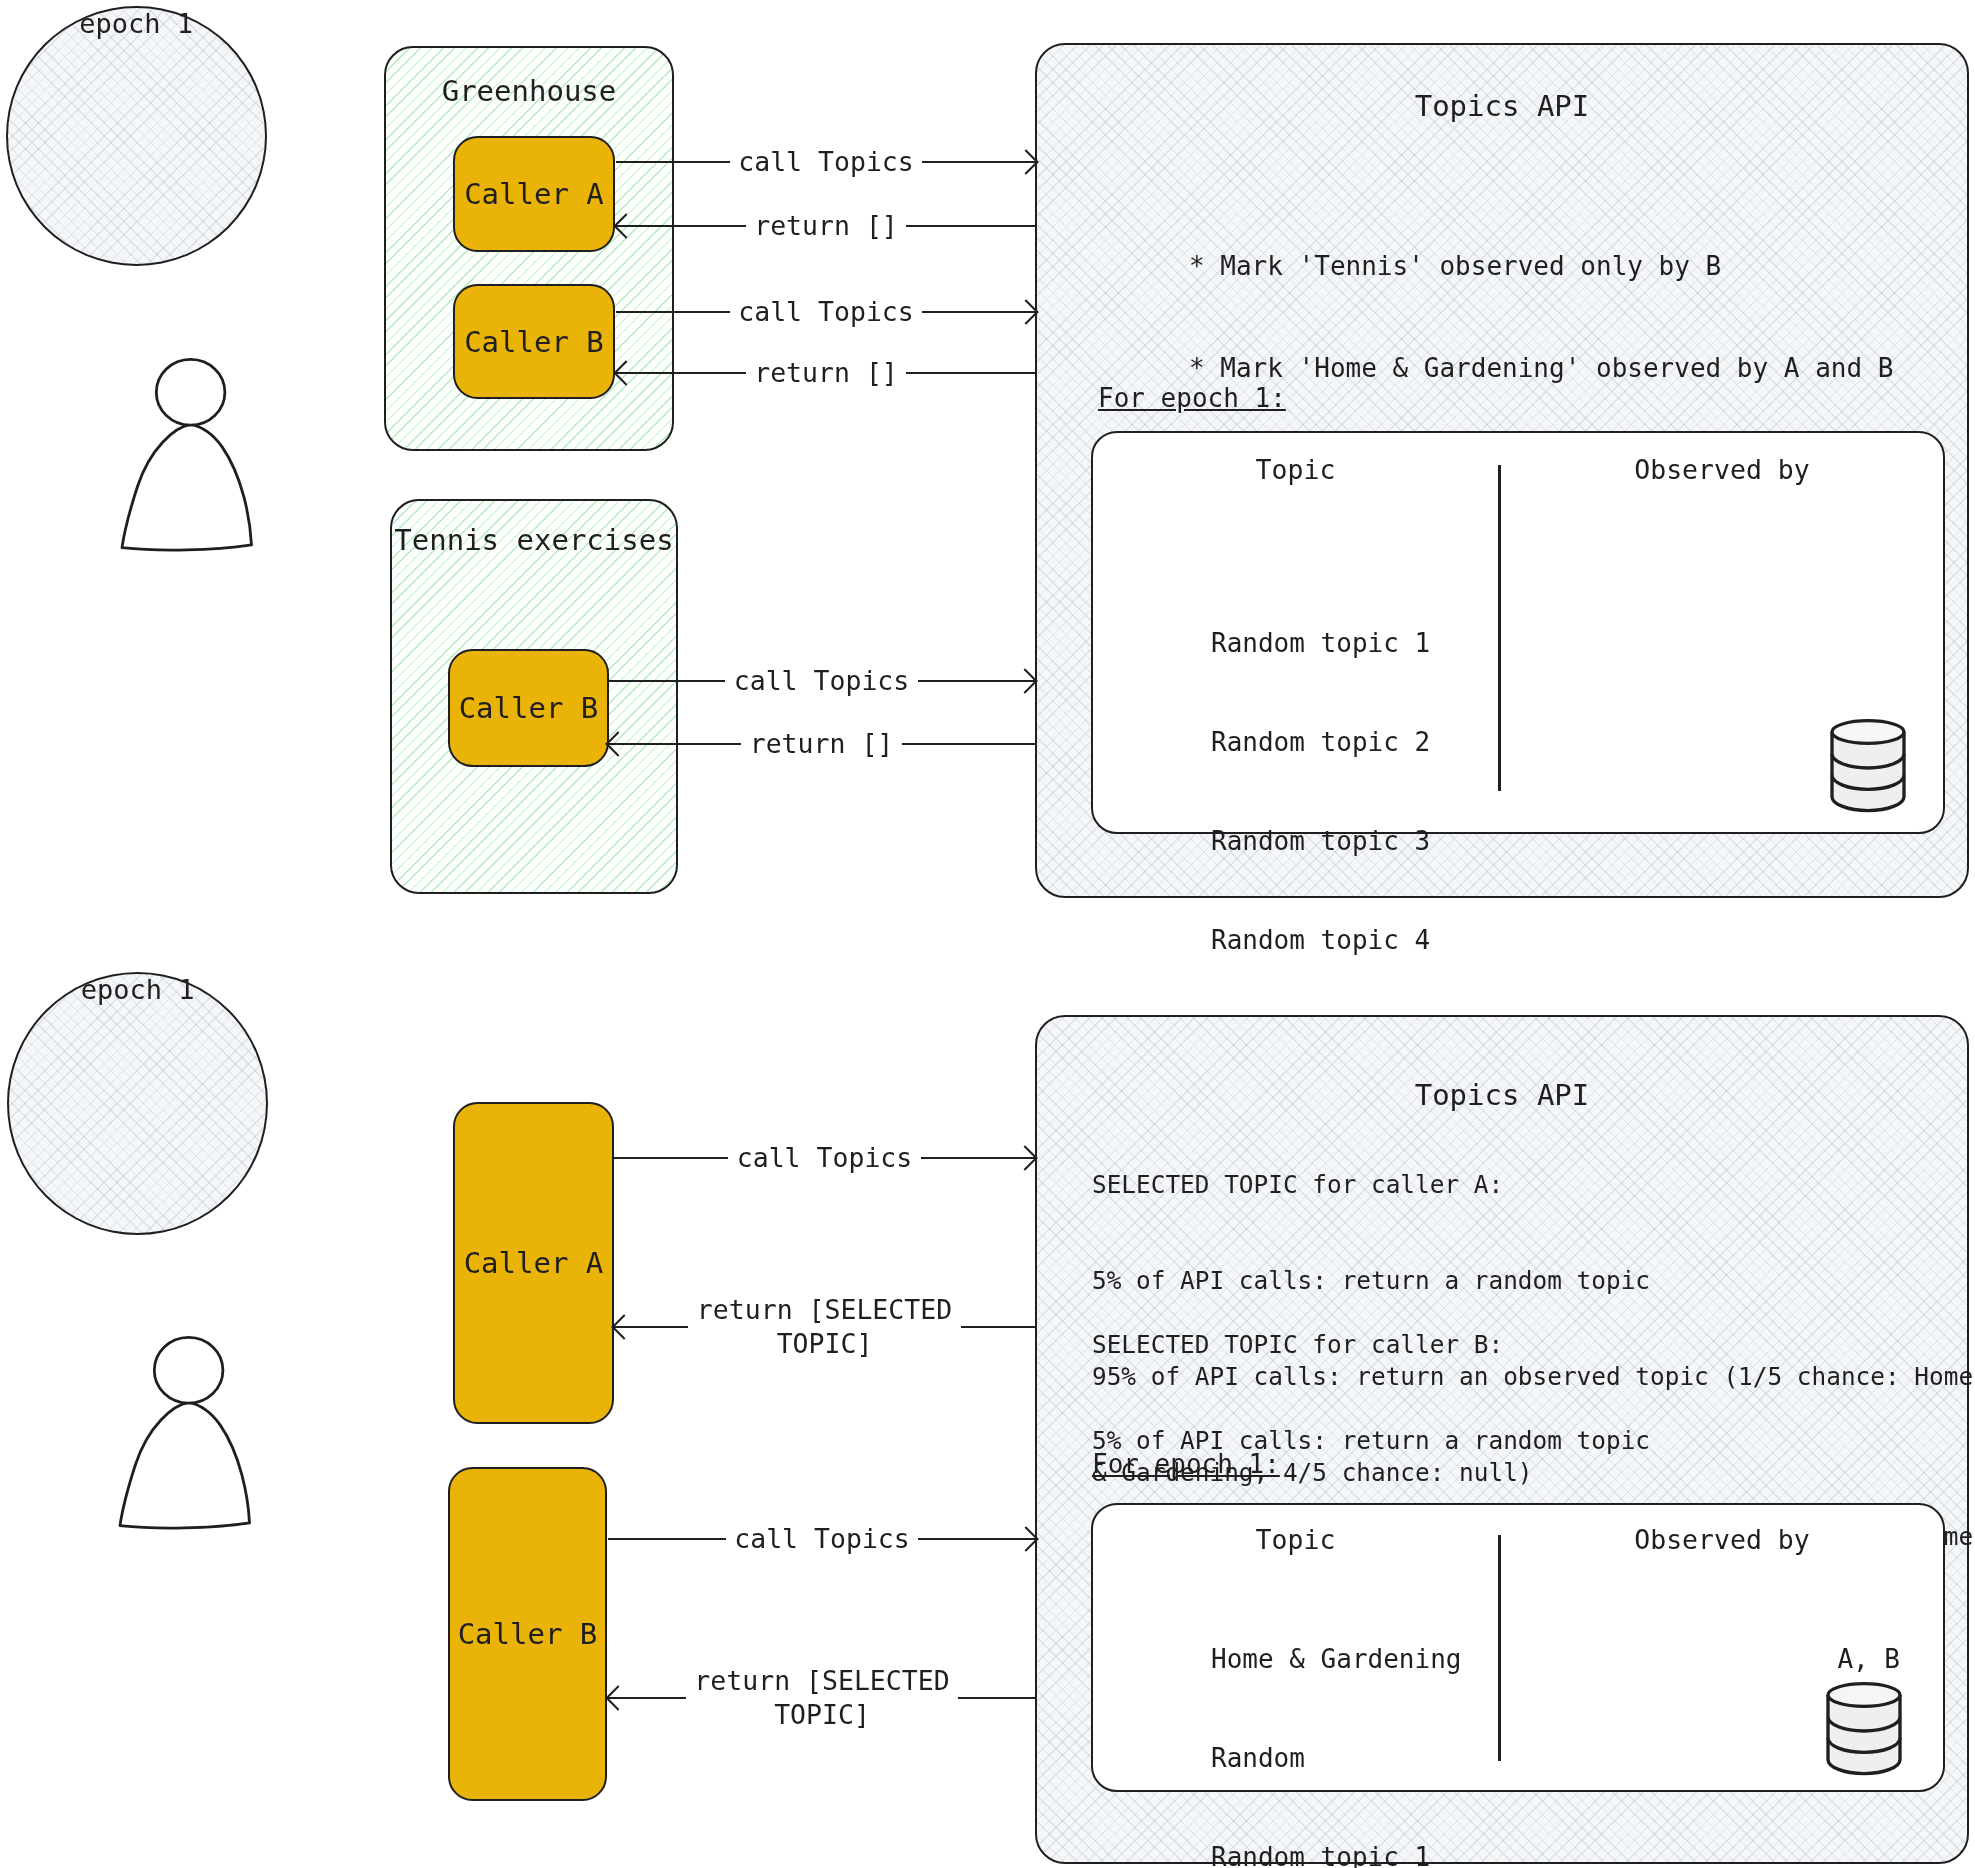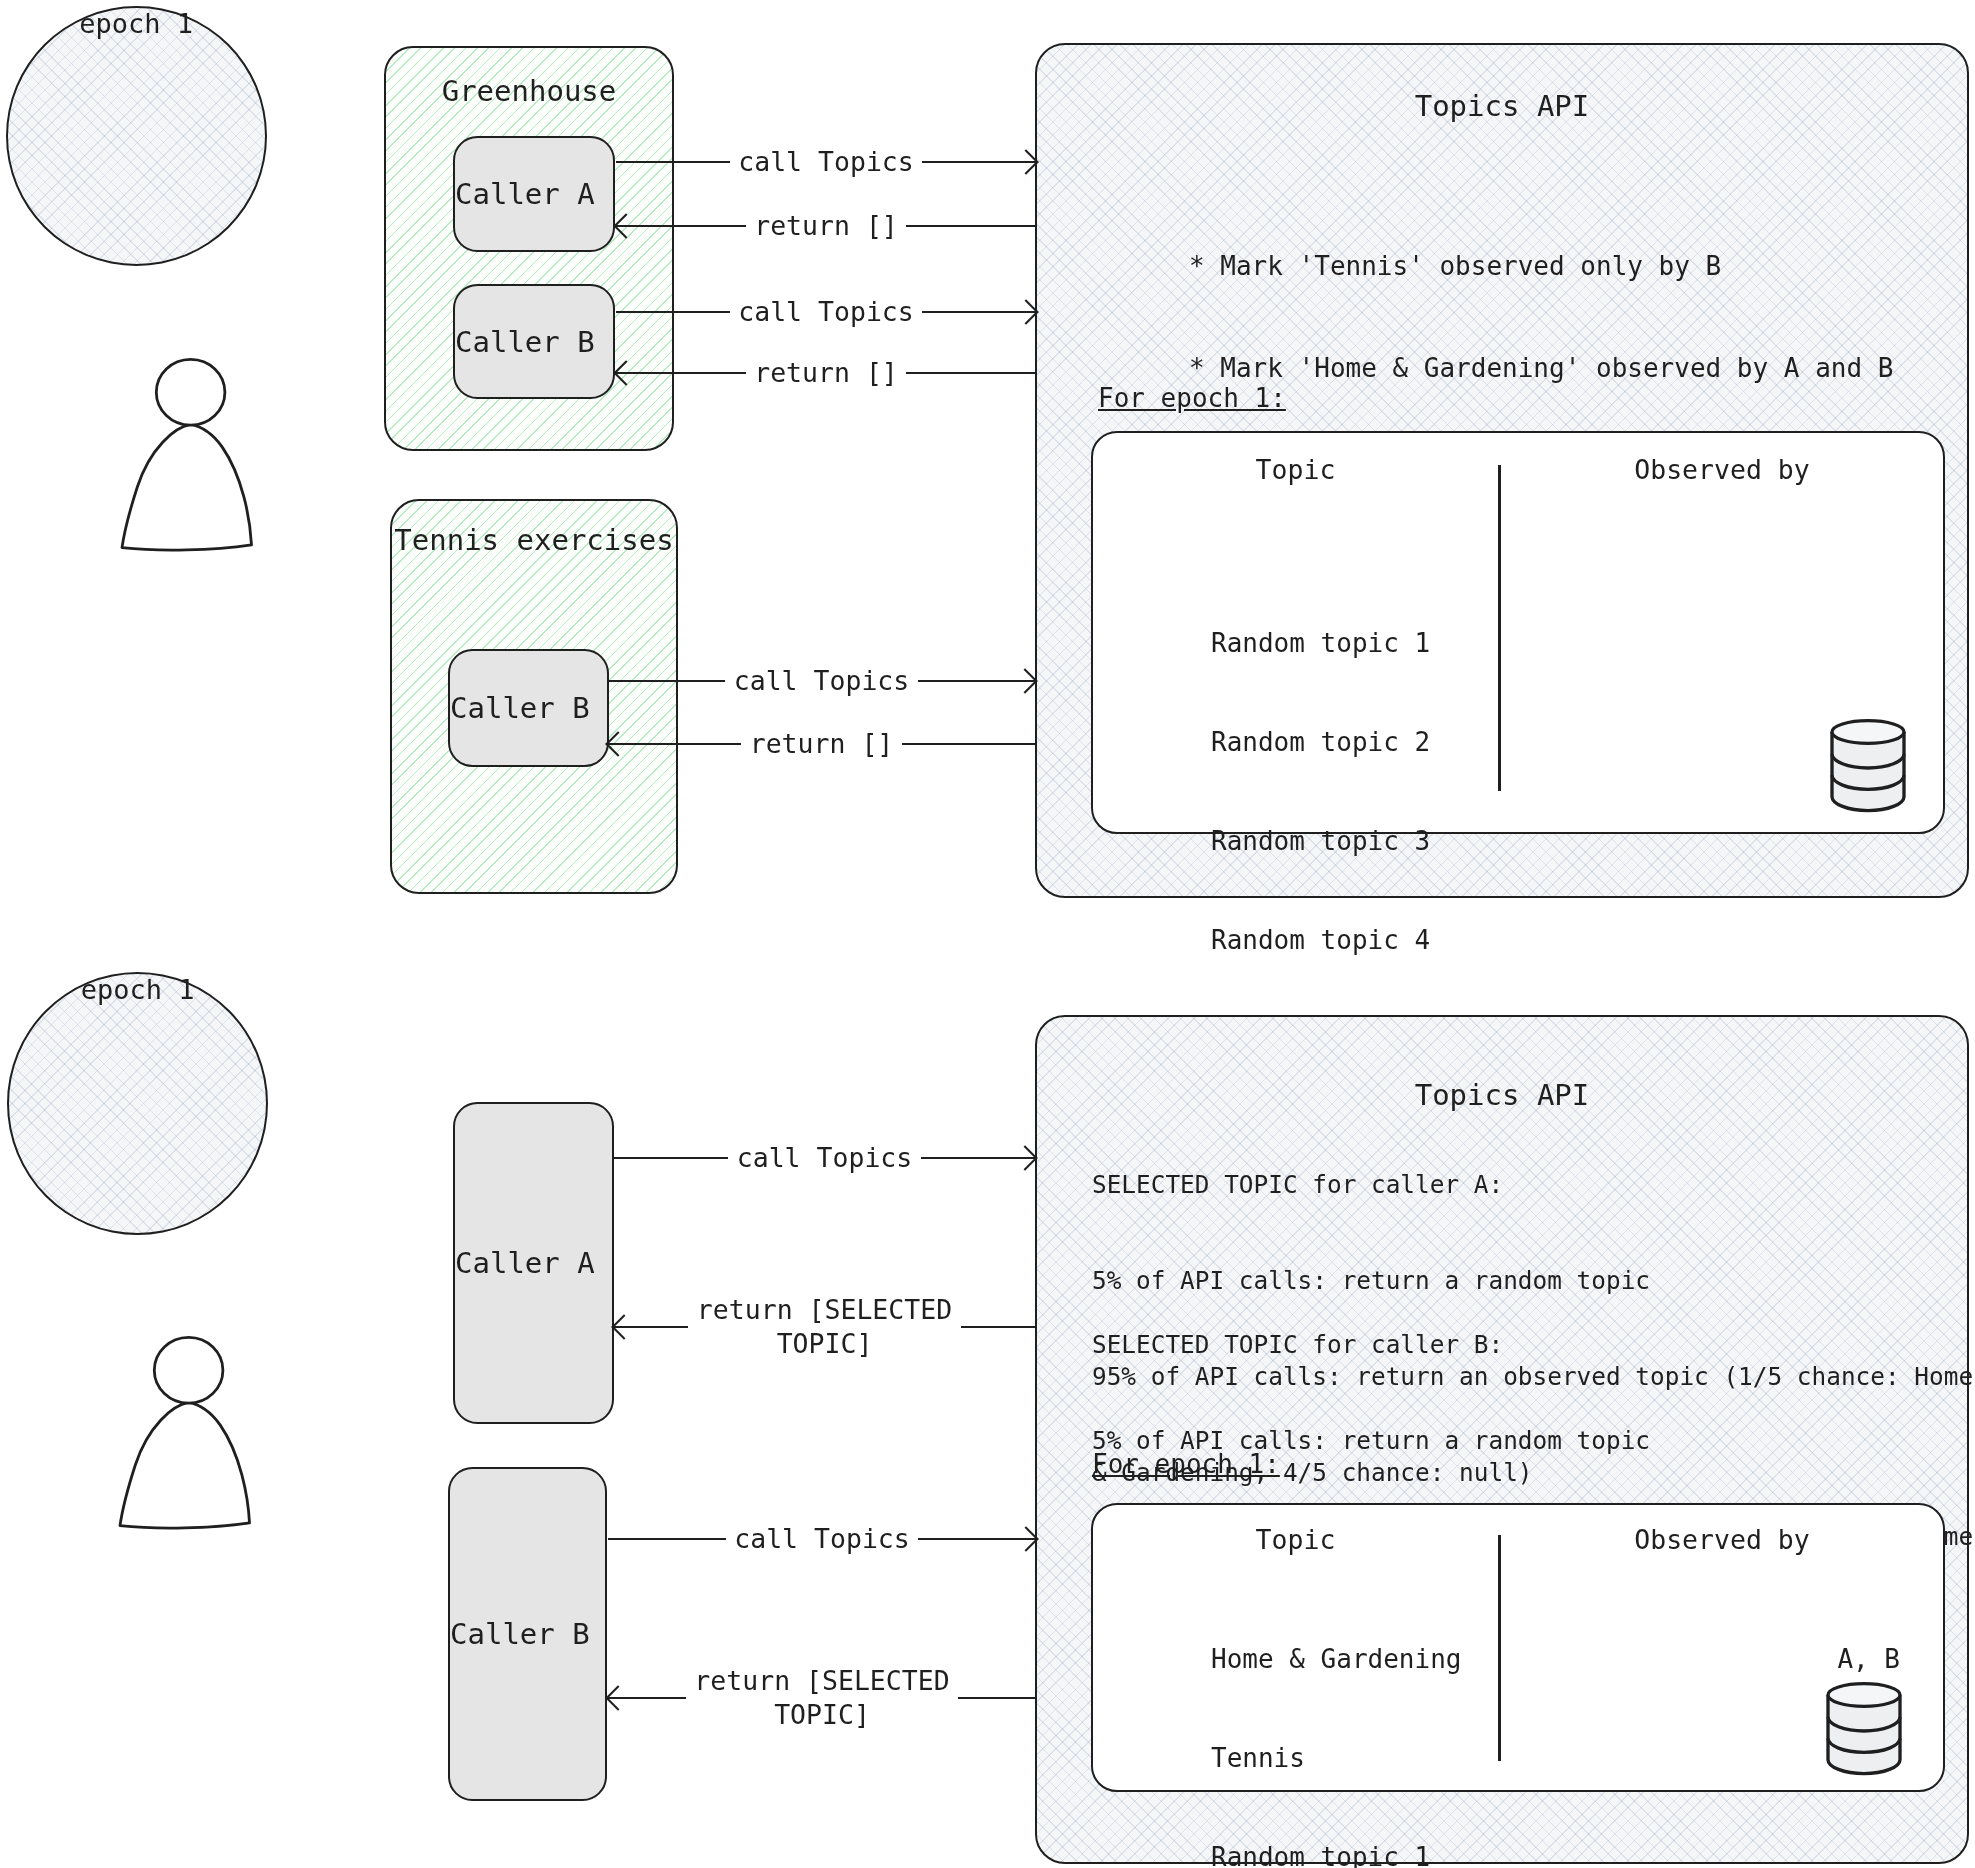--- a/index.html
+++ b/index.html
@@ -35,24 +35,24 @@
     border:2.9px solid var(--ink);
     border-radius:29px;
   }
   .bigbox .boxtitle{
     text-align:center;
     font-size:29px;
     line-height:34px;
   }
   .caller{
     position:absolute;
-    background:#e5e5e5;
+    background:#eab308;
     border:2.9px solid var(--ink);
     border-radius:24.4px;
-    display:flex;align-items:center;
+    display:flex;align-items:center;justify-content:center;
     font-size:29px;
   }
   .apibox{
     position:absolute;
     border:2.9px solid var(--ink);
     border-radius:30px;
   }
   .api-title{
     position:absolute;left:0;width:100%;
     text-align:center;
@@ -263,21 +263,21 @@
     </div>
 
     <div class="epoch-heading" style="left:55px;top:431px;">For epoch 1:</div>
 
     <div class="innerbox" style="left:54px;top:486px;width:854px;height:289px;">
       <div class="col-head" style="left:0;top:18px;width:405px;">Topic</div>
       <div class="col-head" style="left:405px;top:18px;width:448px;">Observed by</div>
       <div class="vdivider" style="left:405px;top:30px;height:226px;"></div>
       <div class="topic-list" style="left:118px;top:72px;line-height:33px;">
         <div>Home &amp; Gardening</div>
-        <div>Tennis</div>
+        <div>Random</div>
         <div>Random topic 1</div>
         
         
       </div>
       <div class="observed-list" style="left:405px;top:72px;width:402px;">
         <div>A, B</div>
         <div>B</div>
       </div>
 
       <svg class="abs" style="right:34px;bottom:10.8px;" width="90" height="100" viewBox="0 0 130 150">

